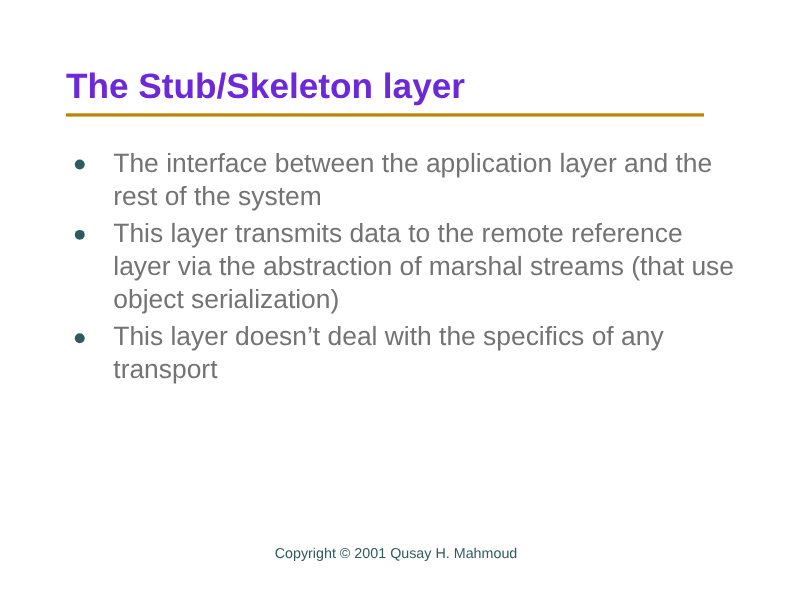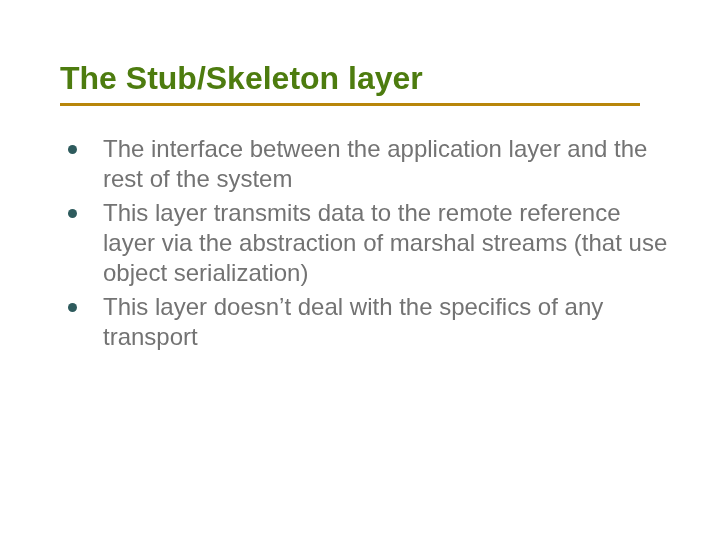--- a/index.html
+++ b/index.html
@@ -4,21 +4,21 @@
 <style>
   * { margin: 0; padding: 0; box-sizing: border-box; }
   html, body { width: 720px; height: 540px; background: #fff; font-family: Arial, Helvetica, sans-serif; }
   .slide {
     width: 720px;
     height: 540px;
     position: relative;
     padding: 60px 50px 40px 60px;
   }
   .title {
-    color: #4d7c0f;
+    color: #6d28d9;
     font-size: 32px;
     font-weight: bold;
     margin-bottom: 6px;
   }
   .underline {
     height: 3px;
     background: #b8860b;
     width: 580px;
     margin-bottom: 28px;
   }
@@ -68,13 +68,14 @@
     </li>
     <li>
       <span class="dot"></span>
       <span class="text">This layer transmits data to the remote reference layer via the abstraction of marshal streams (that use object serialization)</span>
     </li>
     <li>
       <span class="dot"></span>
       <span class="text">This layer doesn’t deal with the specifics of any transport</span>
     </li>
   </ul>
+  <div class="footer">Copyright © 2001 Qusay H. Mahmoud</div>
 </div>
 
 </body></html>

